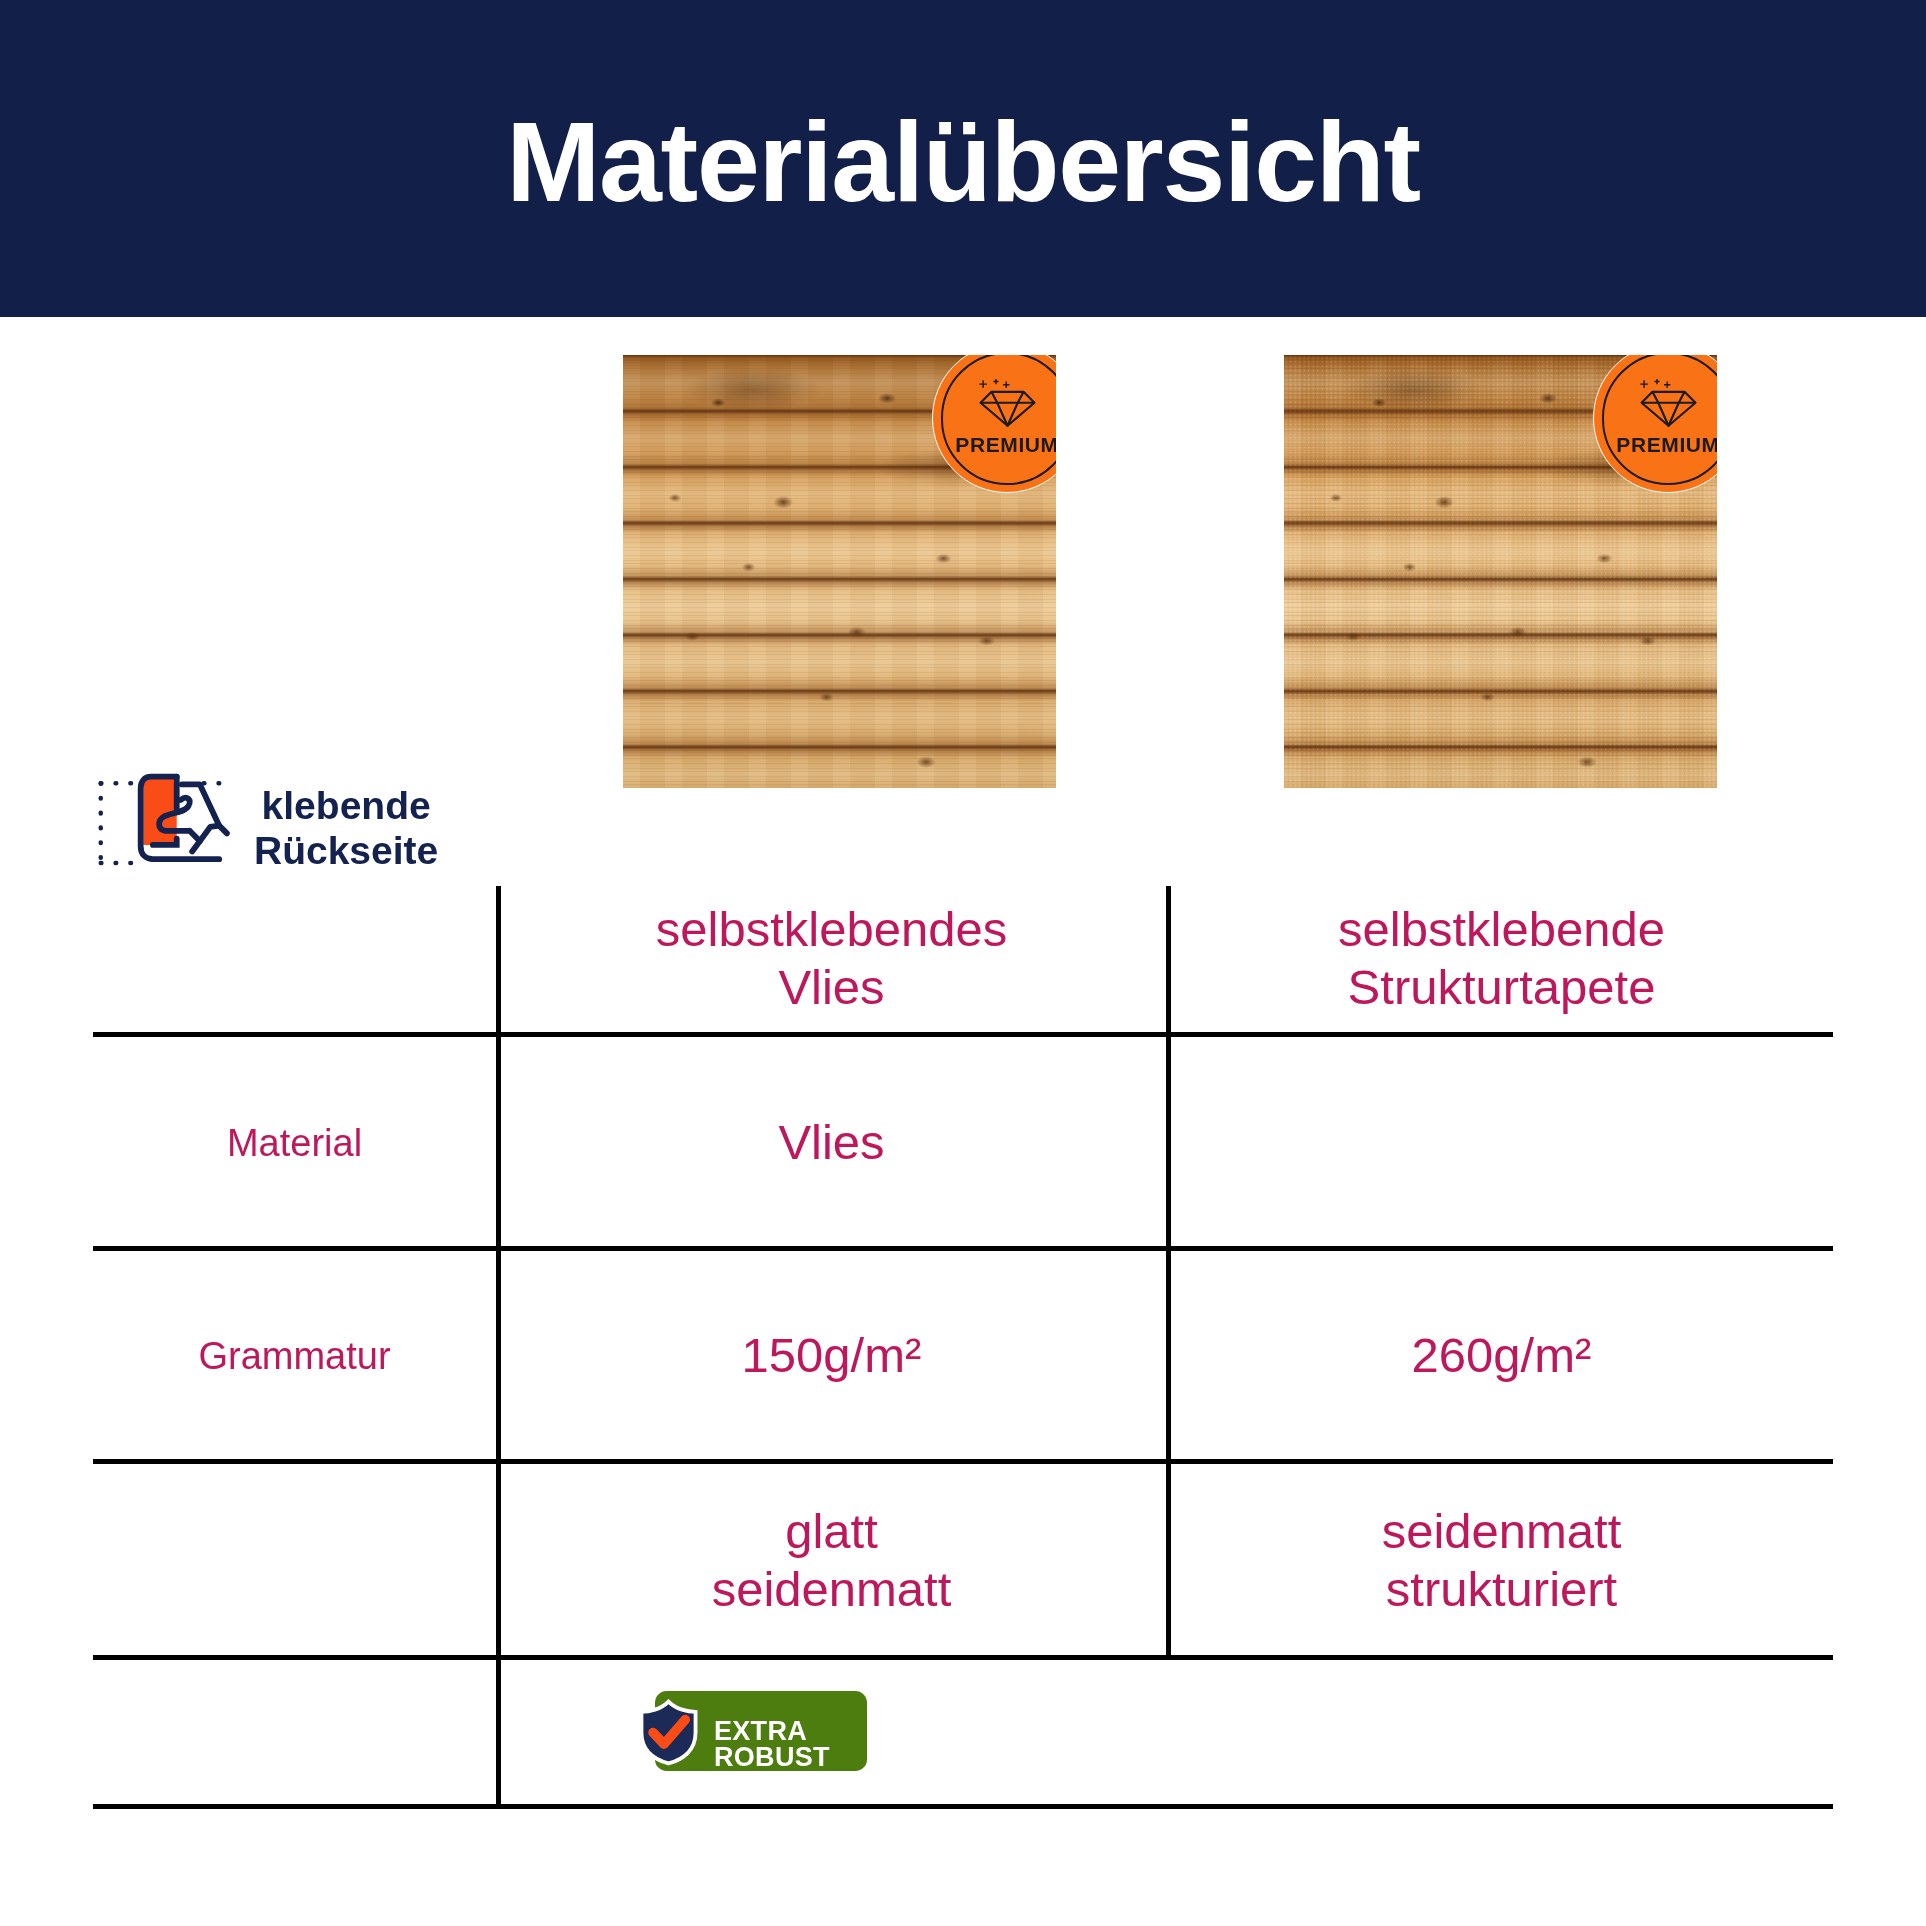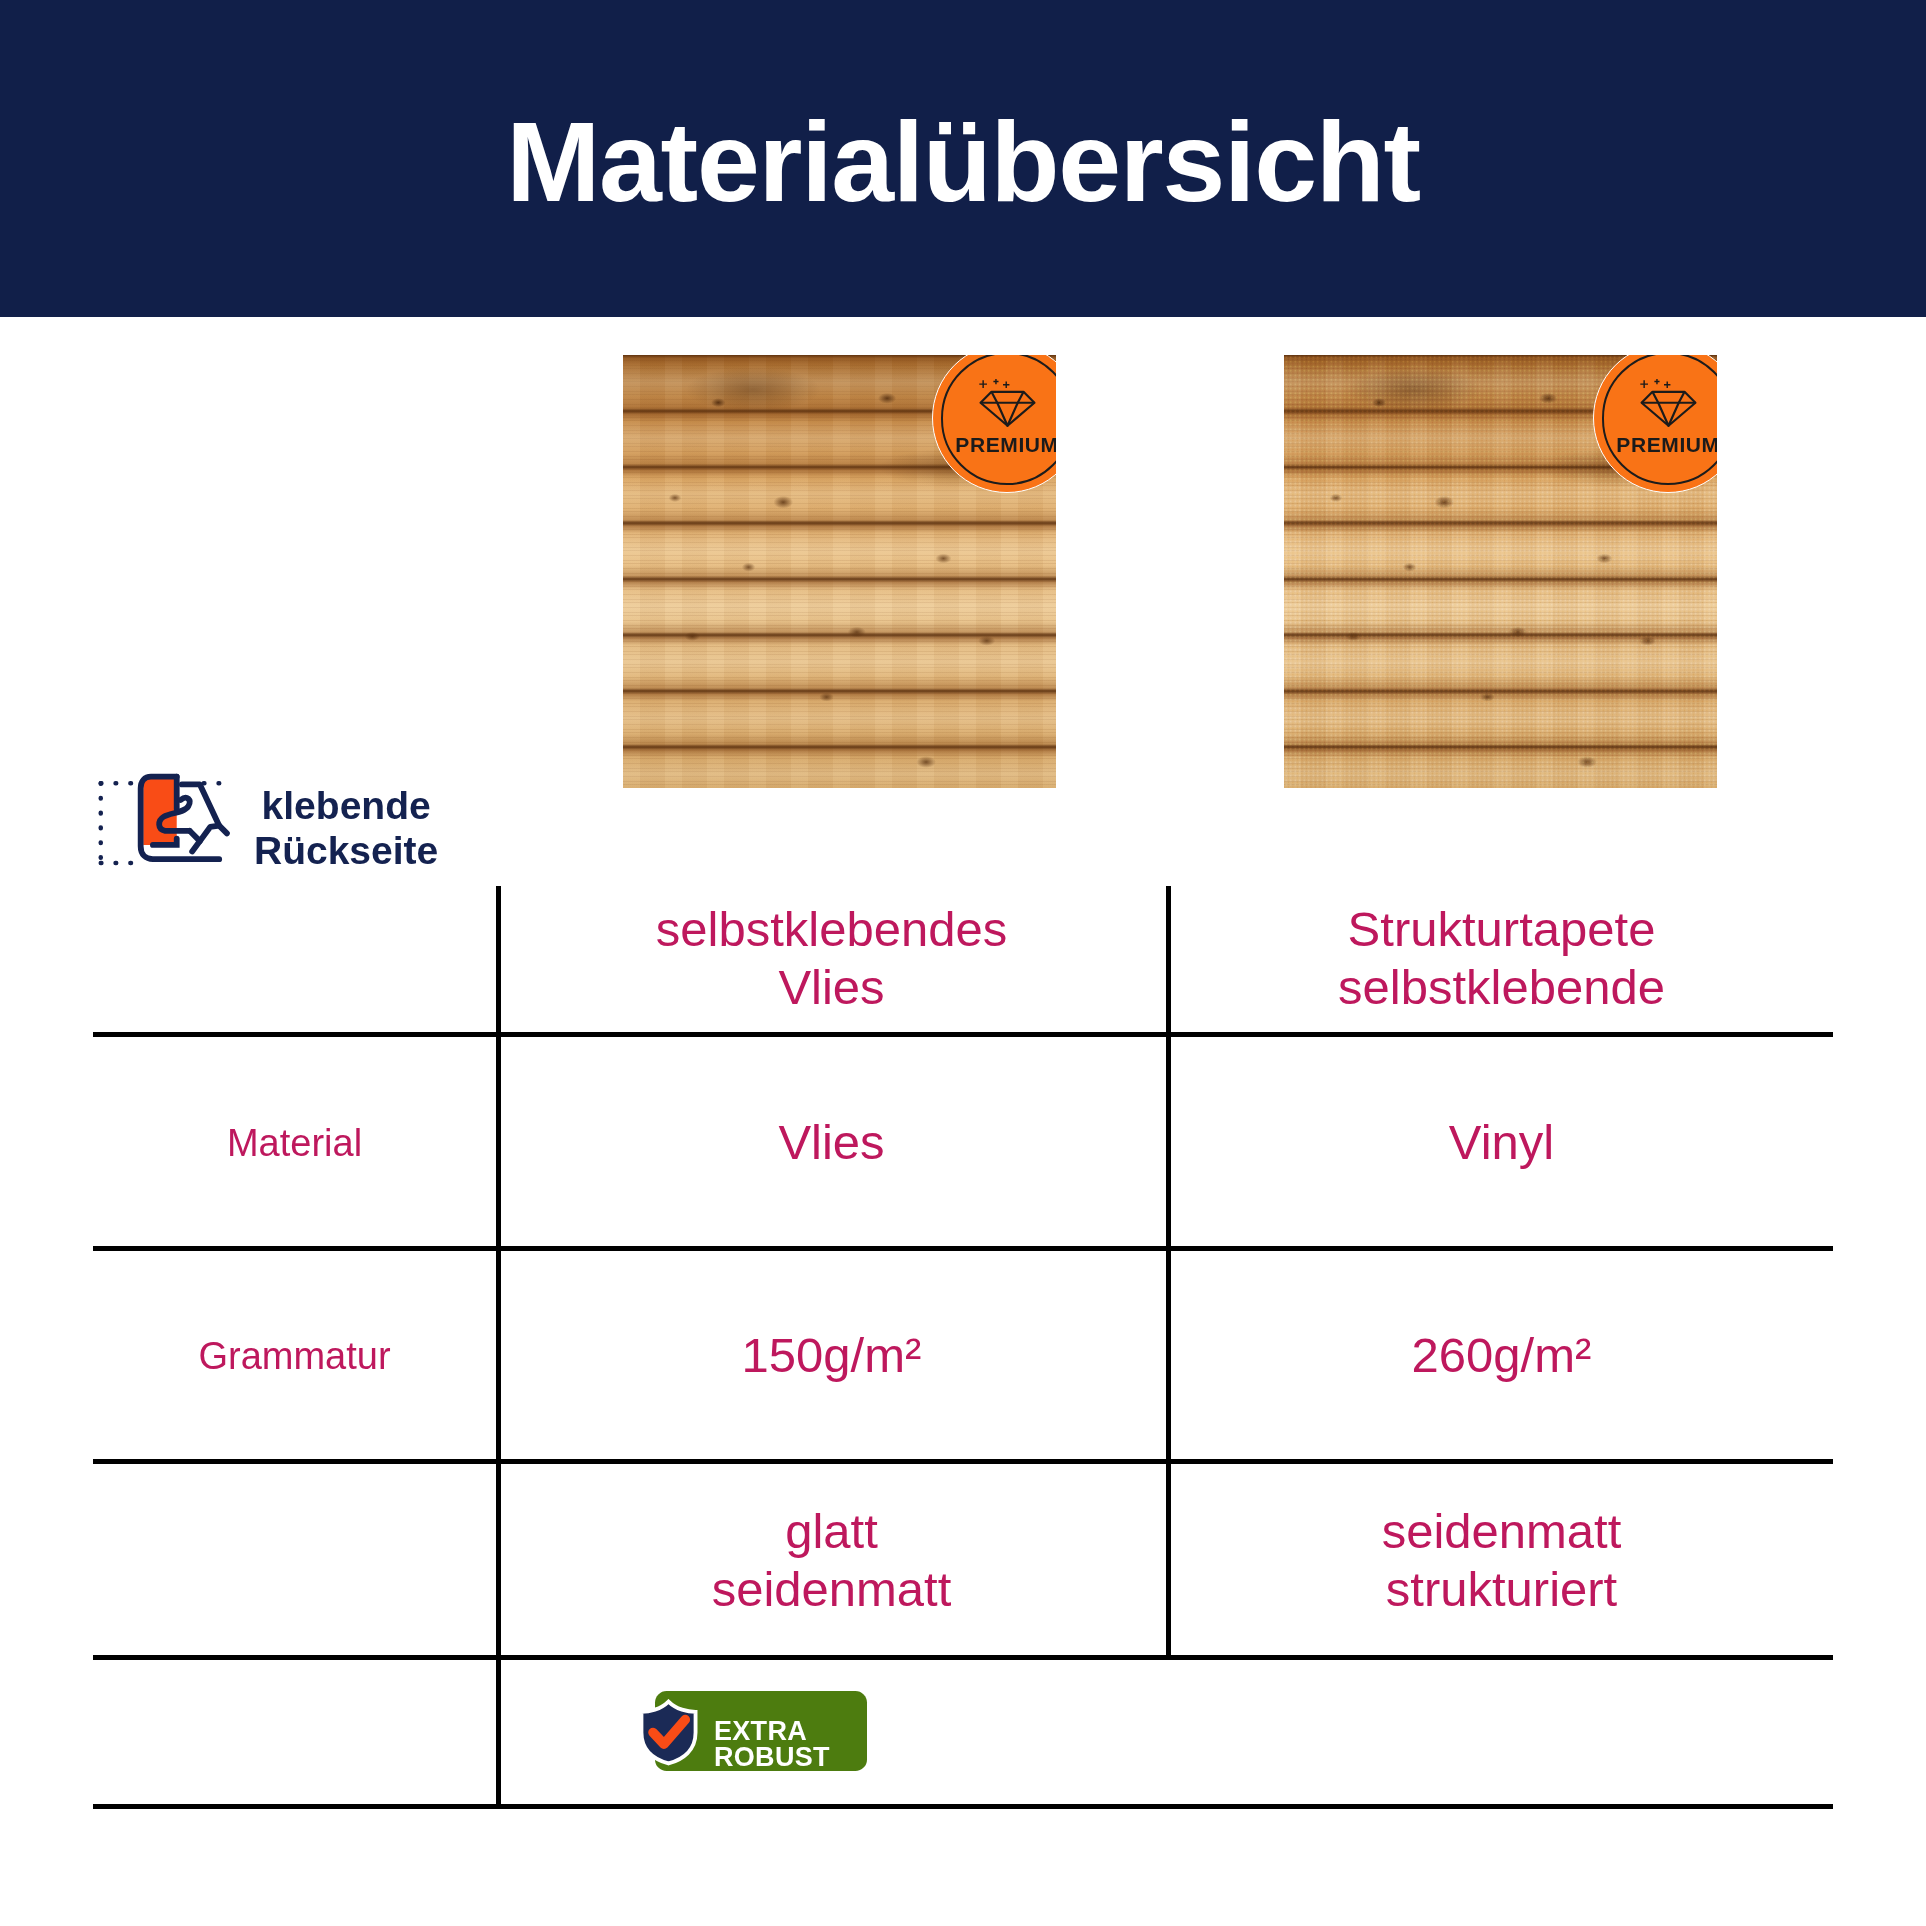--- a/index.html
+++ b/index.html
@@ -264,33 +264,30 @@
   </div>
 
   <div class="cell" style="left:501px;top:886px;width:661px;height:146px;">
     <div>
       <div>selbstklebendes</div>
       <div>Vlies</div>
     </div>
   </div>
   <div class="cell" style="left:1171px;top:886px;width:661px;height:146px;">
     <div>
+      <div>selbstklebende</div>
       <div>Strukturtapete</div>
-      <div>selbstklebende</div>
     </div>
   </div>
 
   <div class="cell label" style="left:93px;top:1037px;width:403px;height:212px;">
     <div>Material</div>
   </div>
   <div class="cell" style="left:501px;top:1037px;width:661px;height:212px;">
     <div>Vlies</div>
-  </div>
-  <div class="cell" style="left:1171px;top:1037px;width:661px;height:212px;">
-    <div>Vinyl</div>
   </div>
 
   <div class="cell label" style="left:93px;top:1250px;width:403px;height:212px;">
     <div>Grammatur</div>
   </div>
   <div class="cell" style="left:501px;top:1250px;width:661px;height:212px;">
     <div>150g/m²</div>
   </div>
   <div class="cell" style="left:1171px;top:1250px;width:661px;height:212px;">
     <div>260g/m²</div>

